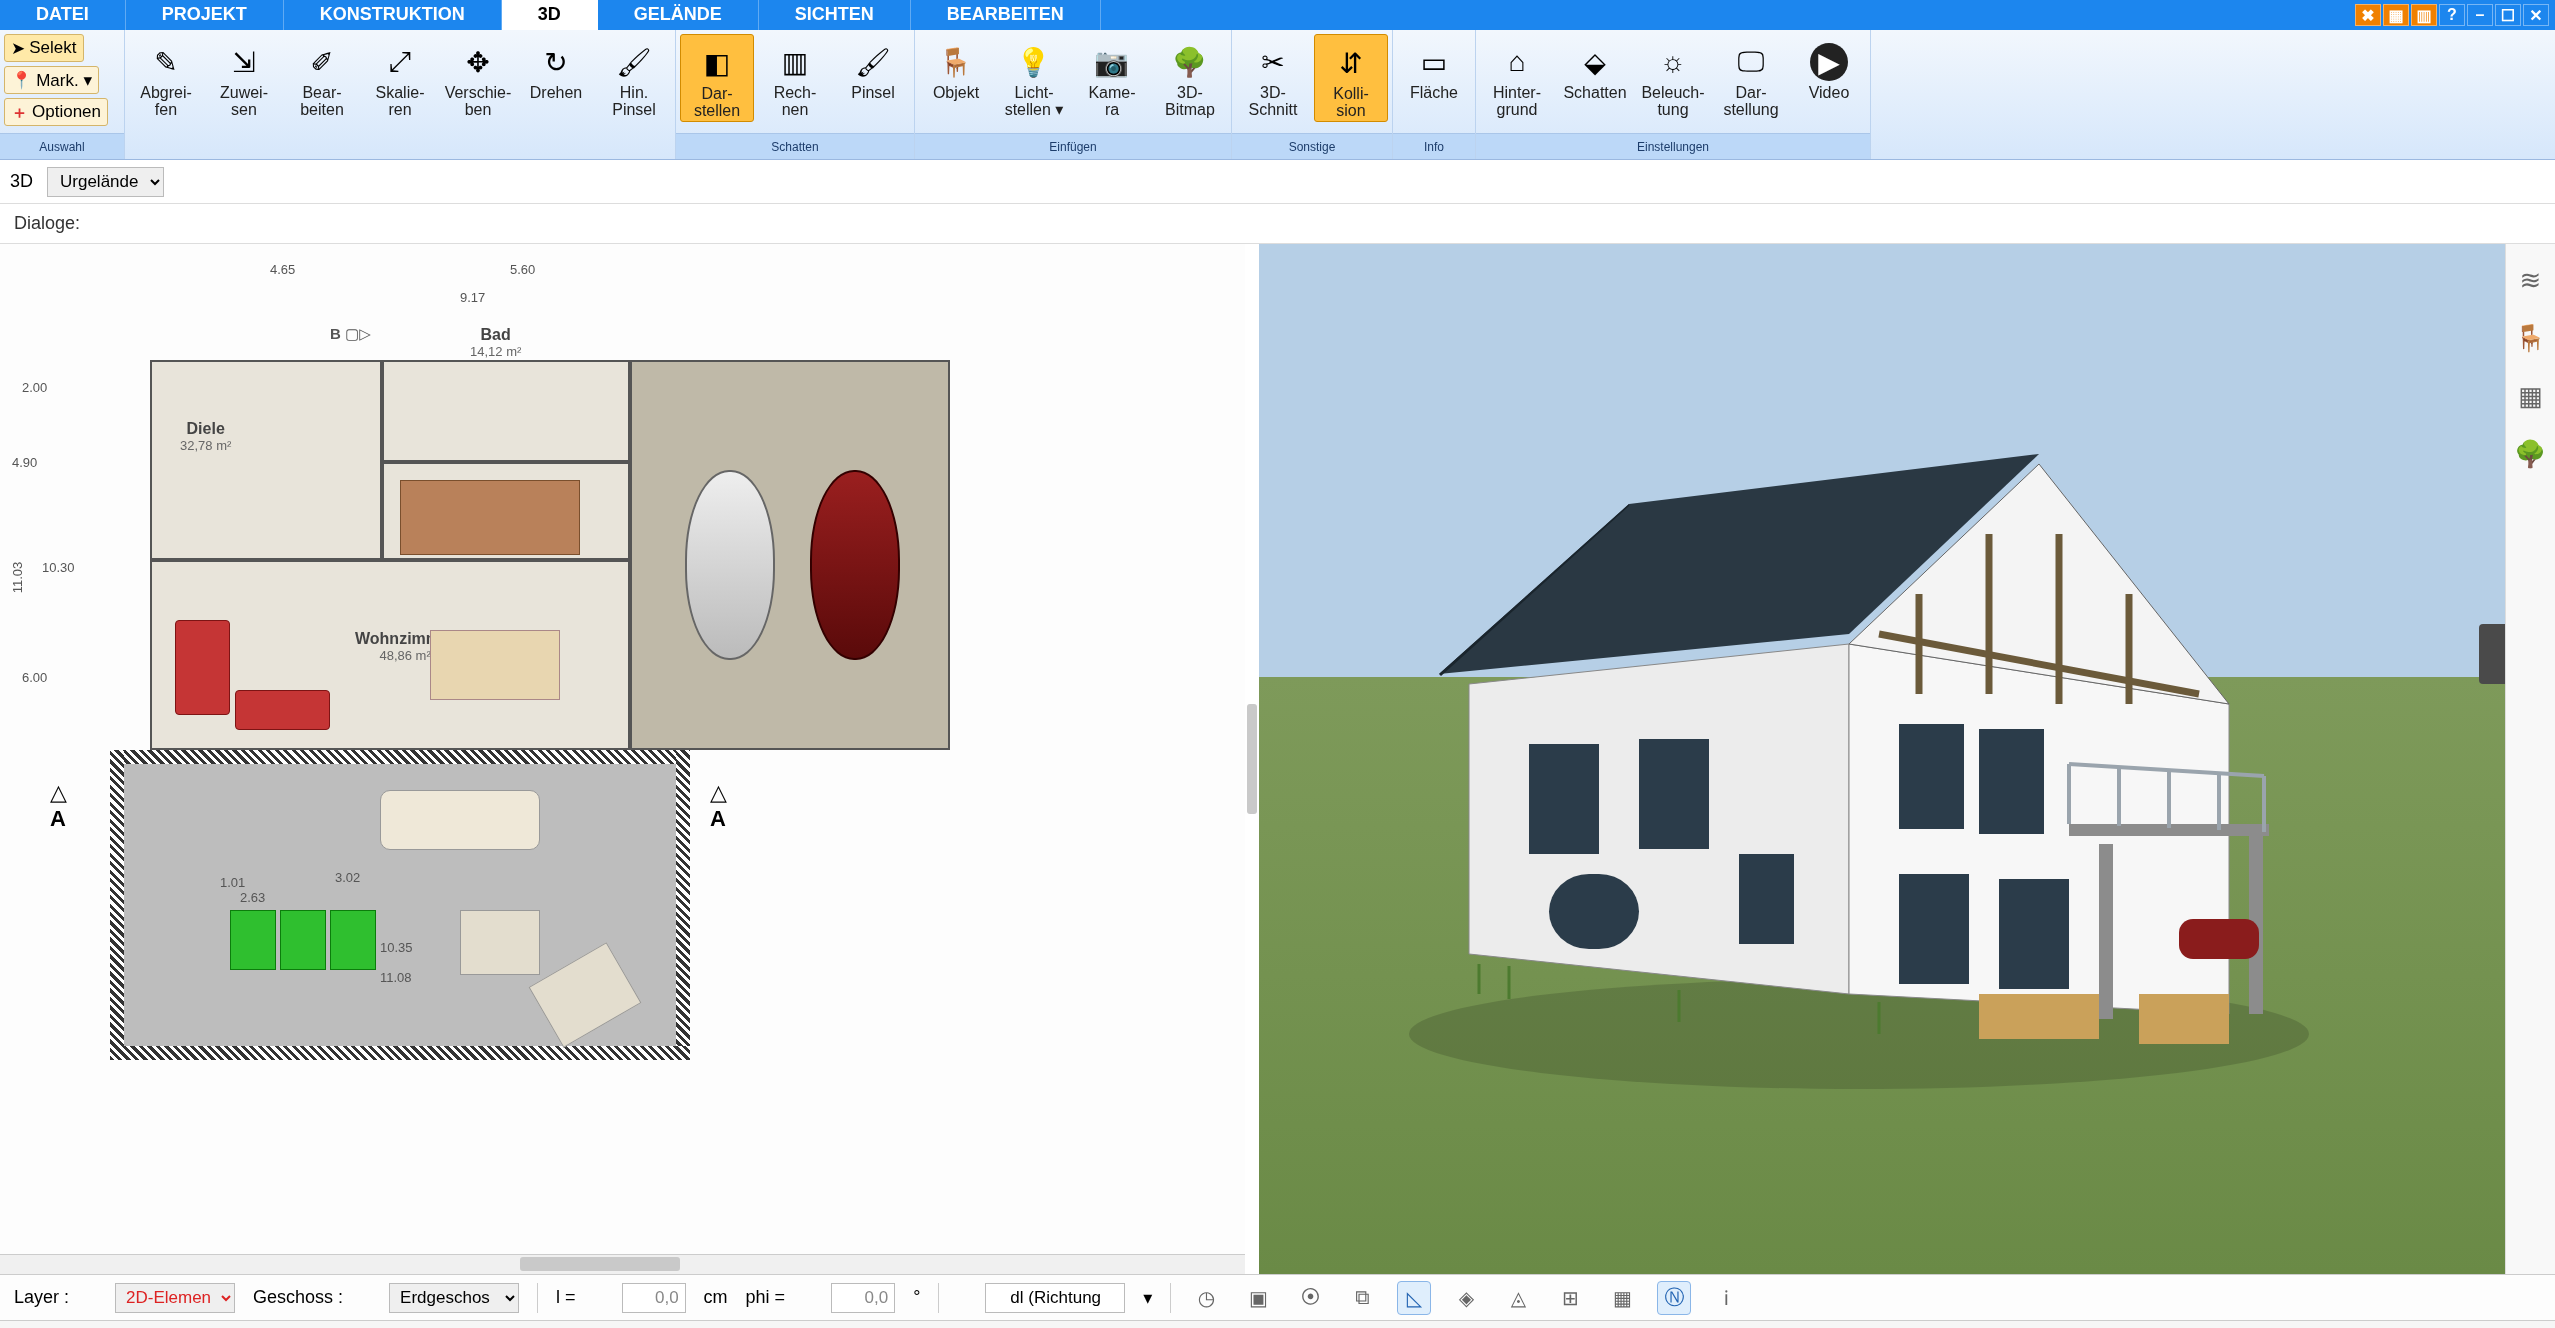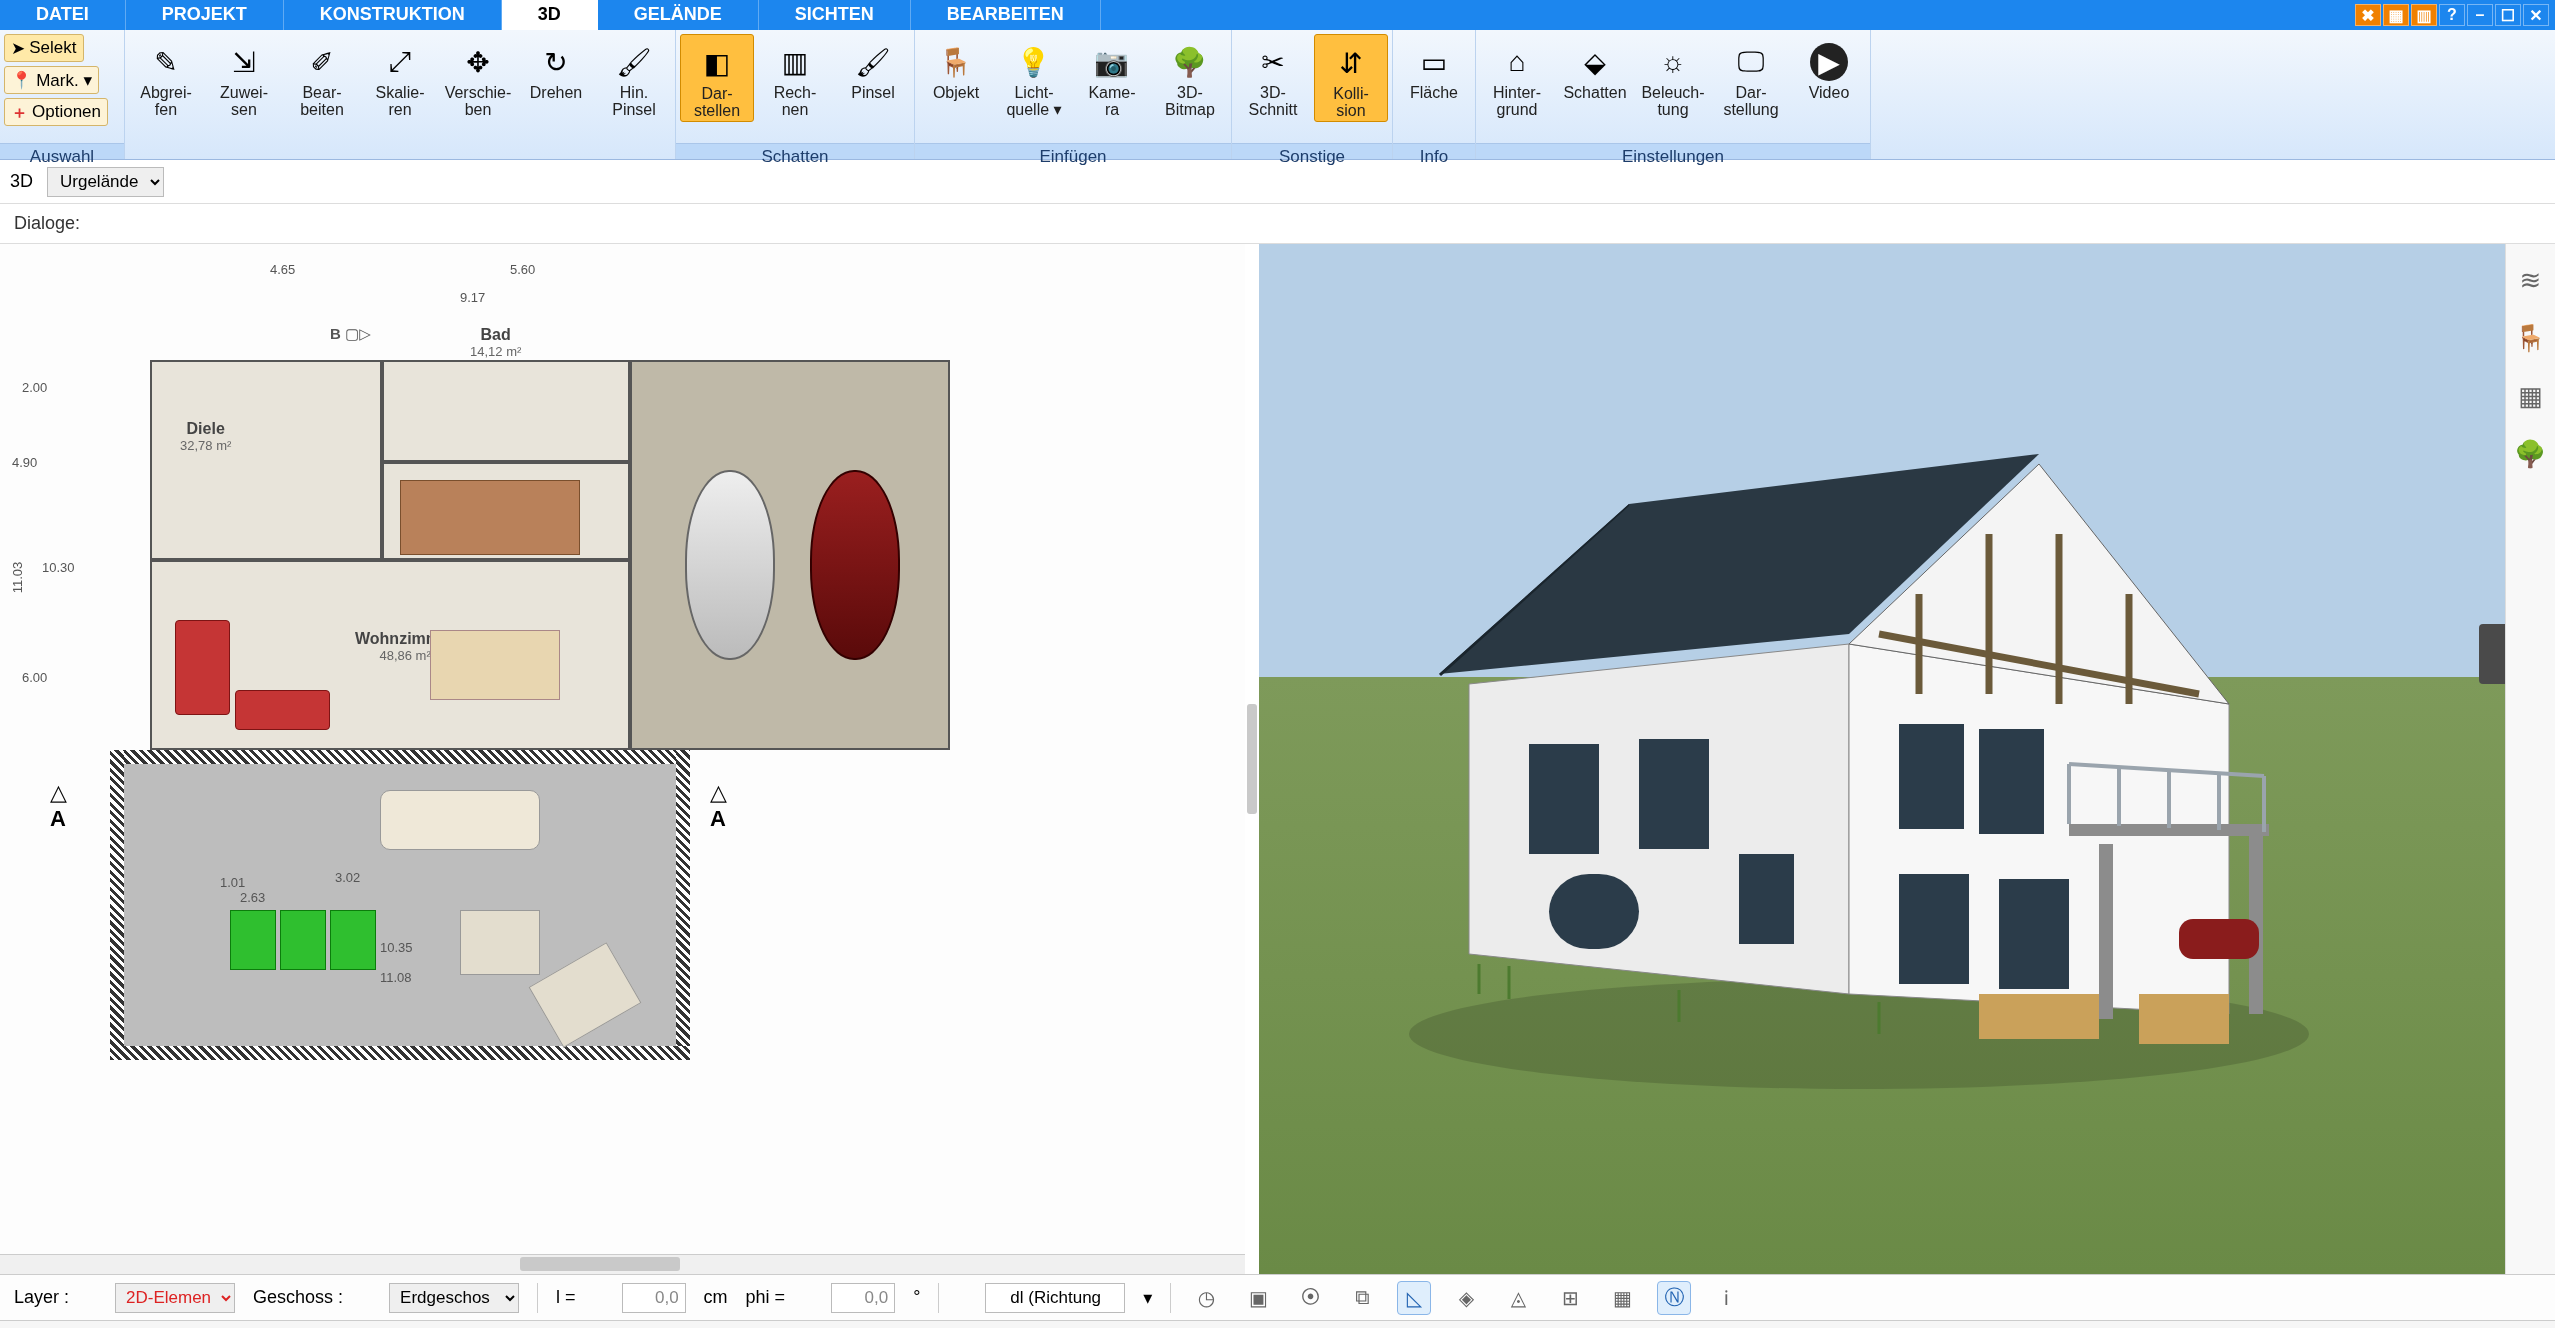--- a/index.html
+++ b/index.html
@@ -9,21 +9,21 @@
   #menubar .tab { padding:4px 36px; cursor:pointer; border-right:1px solid rgba(255,255,255,.3); }
   #menubar .tab.active { background:#fff; color:#000; }
   #menubar .spacer { flex:1; }
   #menubar .winbtns { display:flex; align-items:center; gap:2px; padding-right:6px; }
   #menubar .winbtns span { display:inline-flex; align-items:center; justify-content:center; width:26px; height:22px; font-size:16px; cursor:pointer; border:1px solid rgba(255,255,255,.4); }
   #menubar .winbtns span.orange { background:#f08000; }
   
   #ribbon { display:flex; height:130px; background:linear-gradient(#f2f7fd,#d6e7fb); border-bottom:1px solid #9bb8e0; }
   .panel { display:flex; flex-direction:column; border-right:1px solid #bcd3ef; }
   .panel .body { flex:1; display:flex; align-items:flex-start; padding:4px 4px 0; gap:4px; }
-  .panel .title { height:16px; line-height:26px; background:#bcd8f8; color:#1d3d6b; font-size:17px; text-align:center; border-top:1px solid #aac6e9; }
+  .panel .title { height:26px; line-height:26px; background:#bcd8f8; color:#1d3d6b; font-size:12px; text-align:center; border-top:1px solid #aac6e9; }
   
   .sel-body { flex-direction:column; gap:2px; padding:3px 5px; }
   .sel-body div { display:flex; align-items:center; gap:4px; font-size:17px; height:28px; padding:0 6px; border:1px solid #d4b56a; background:#ffe9a8; border-radius:3px; cursor:pointer; }
   .sel-body div:nth-child(2){ background:#fdf3d7; }
   .sel-body div:nth-child(3){ background:#fdf3d7; }
   .tool { display:flex; flex-direction:column; align-items:center; width:74px; padding-top:6px; cursor:pointer; border-radius:3px; }
   .tool.active { background:#ffbf3f; border:1px solid #d28b00; }
   .tool .ic { width:44px; height:44px; display:flex; align-items:center; justify-content:center; }
   .tool .lbl { font-size:16px; line-height:17px; text-align:center; color:#222; min-height:36px; display:flex; flex-direction:column; justify-content:flex-start; }
   .tool .lbl span { display:block; }
@@ -193,21 +193,21 @@
           <div class="tool">
             <div class="ic" style="font-size: 28px;">🪑</div>
             <div class="lbl">
               <span>Objekt</span>
             </div>
           </div>
           <div class="tool">
             <div class="ic" style="font-size: 28px;">💡</div>
             <div class="lbl">
               <span>Licht-</span>
-              <span>quelle ▾</span>
+              <span>stellen ▾</span>
             </div>
           </div>
           <div class="tool">
             <div class="ic" style="font-size: 28px;">📷</div>
             <div class="lbl">
               <span>Kame-</span>
               <span>ra</span>
             </div>
           </div>
           <div class="tool">

